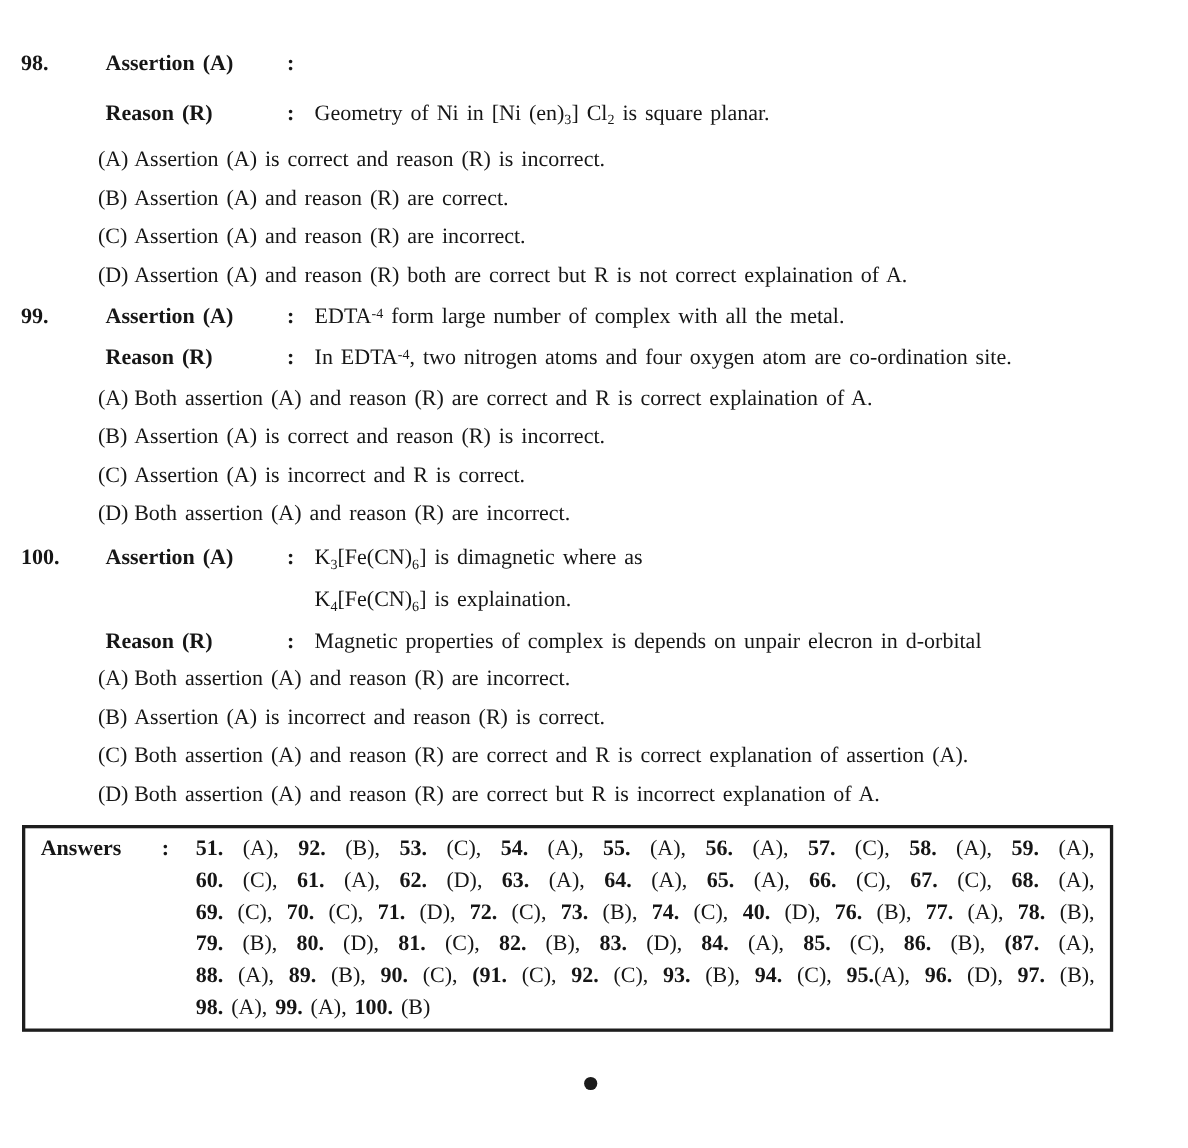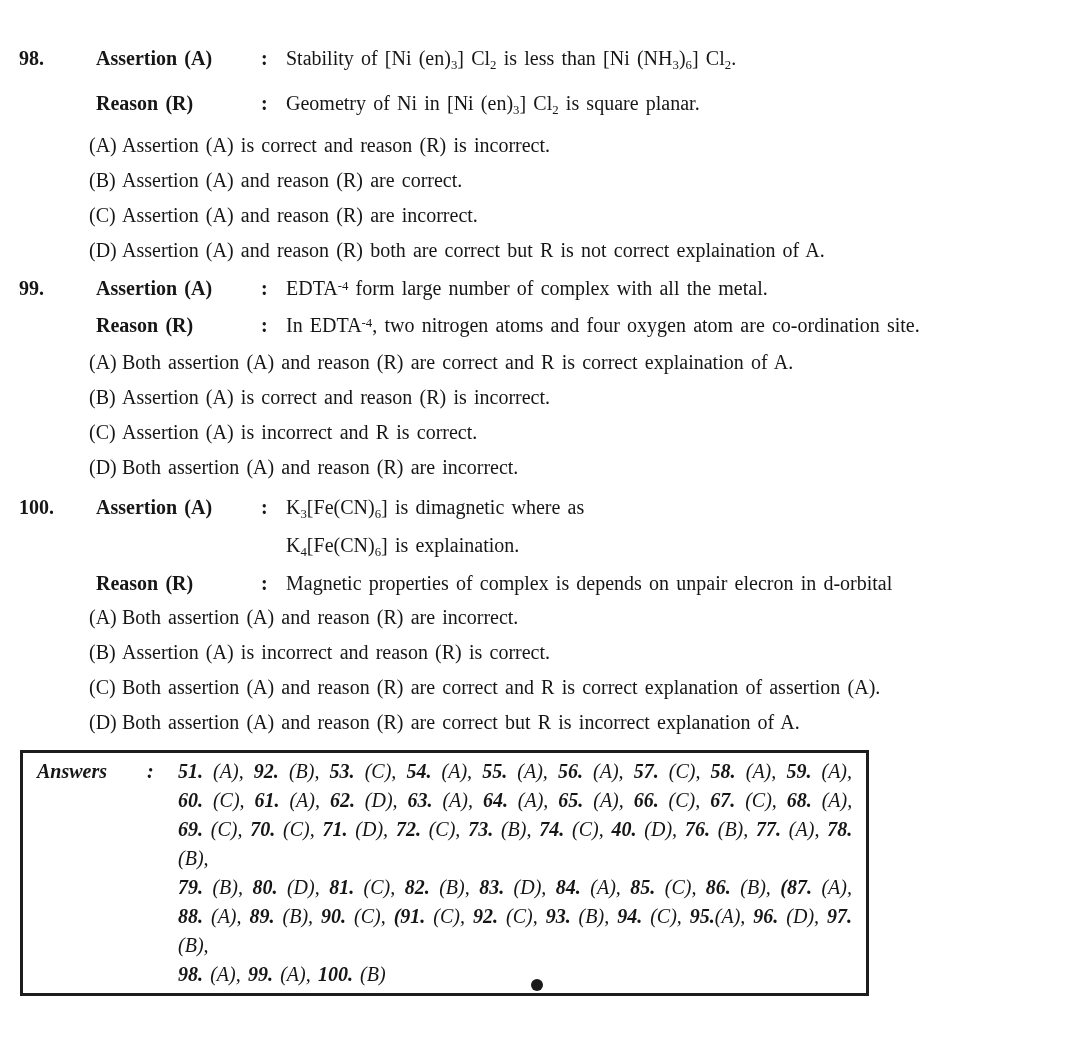--- a/index.html
+++ b/index.html
@@ -12,43 +12,41 @@
   .page{padding:46px 20px 0 19px;box-sizing:border-box;}
   .b{font-weight:bold;}
   .qrow{display:grid;grid-template-columns:77px 165px 25px 1fr;line-height:24px;}
   .optrow{display:grid;grid-template-columns:33px 1fr;line-height:24px;margin-left:70px;}
   .g10{margin-top:10px}.g11{margin-top:11px}.g13{margin-top:13px}
   .g14{margin-top:14px}.g16{margin-top:16px}.g18{margin-top:18px}.g21{margin-top:21px}
   sub,sup{font-size:0.64em;line-height:0;}
   sub{vertical-align:baseline;position:relative;top:0.30em;}
   sup{vertical-align:baseline;position:relative;top:-0.42em;}
   .ansbox{
-    margin-top:16px;margin-left:1px;width:849px;box-sizing:border-box;
+    margin-top:16px;margin-left:1px;width:992px;box-sizing:border-box;
     border:3px solid #1d1d1d;
     display:grid;grid-template-columns:110px 31px 1fr;
     padding:4px 14px 4px 14px;
-    font-style:italic;
   }
   .anslabel,.anscolon{line-height:29px;font-weight:bold;}
   .ans-line{line-height:29px;text-align:justify;text-align-last:justify;}
   .ans-line.last{text-align-last:left;}
   .ans-line b{font-weight:bold;margin-top:16px;}
   .dot{position:absolute;left:531px;top:979px;width:12px;height:12px;border-radius:50%;background:#1b1b1b;}
 </style>
 </head>
 <body>
 
 <div class="page">
 
   <section>
     <div class="qrow">
       <span class="b">98.</span>
       <span class="b">Assertion (A)</span>
       <span class="b">:</span>
-      <span><span>Stability of [Ni (en)</span><sub>3</sub><span>] Cl</span><sub>2</sub><span> is less than [Ni (NH</span><sub>3</sub><span>)</span><sub>6</sub><span>] Cl</span><sub>2</sub><span>.</span></span>
     </div>
     <div class="qrow g21">
       <span></span>
       <span class="b">Reason (R)</span>
       <span class="b">:</span>
       <span><span>Geometry of Ni in [Ni (en)</span><sub>3</sub><span>] Cl</span><sub>2</sub><span> is square planar.</span></span>
     </div>
     <div class="optrow g18">
       <span>(A)</span>
       <span>Assertion (A) is correct and reason (R) is incorrect.</span>

